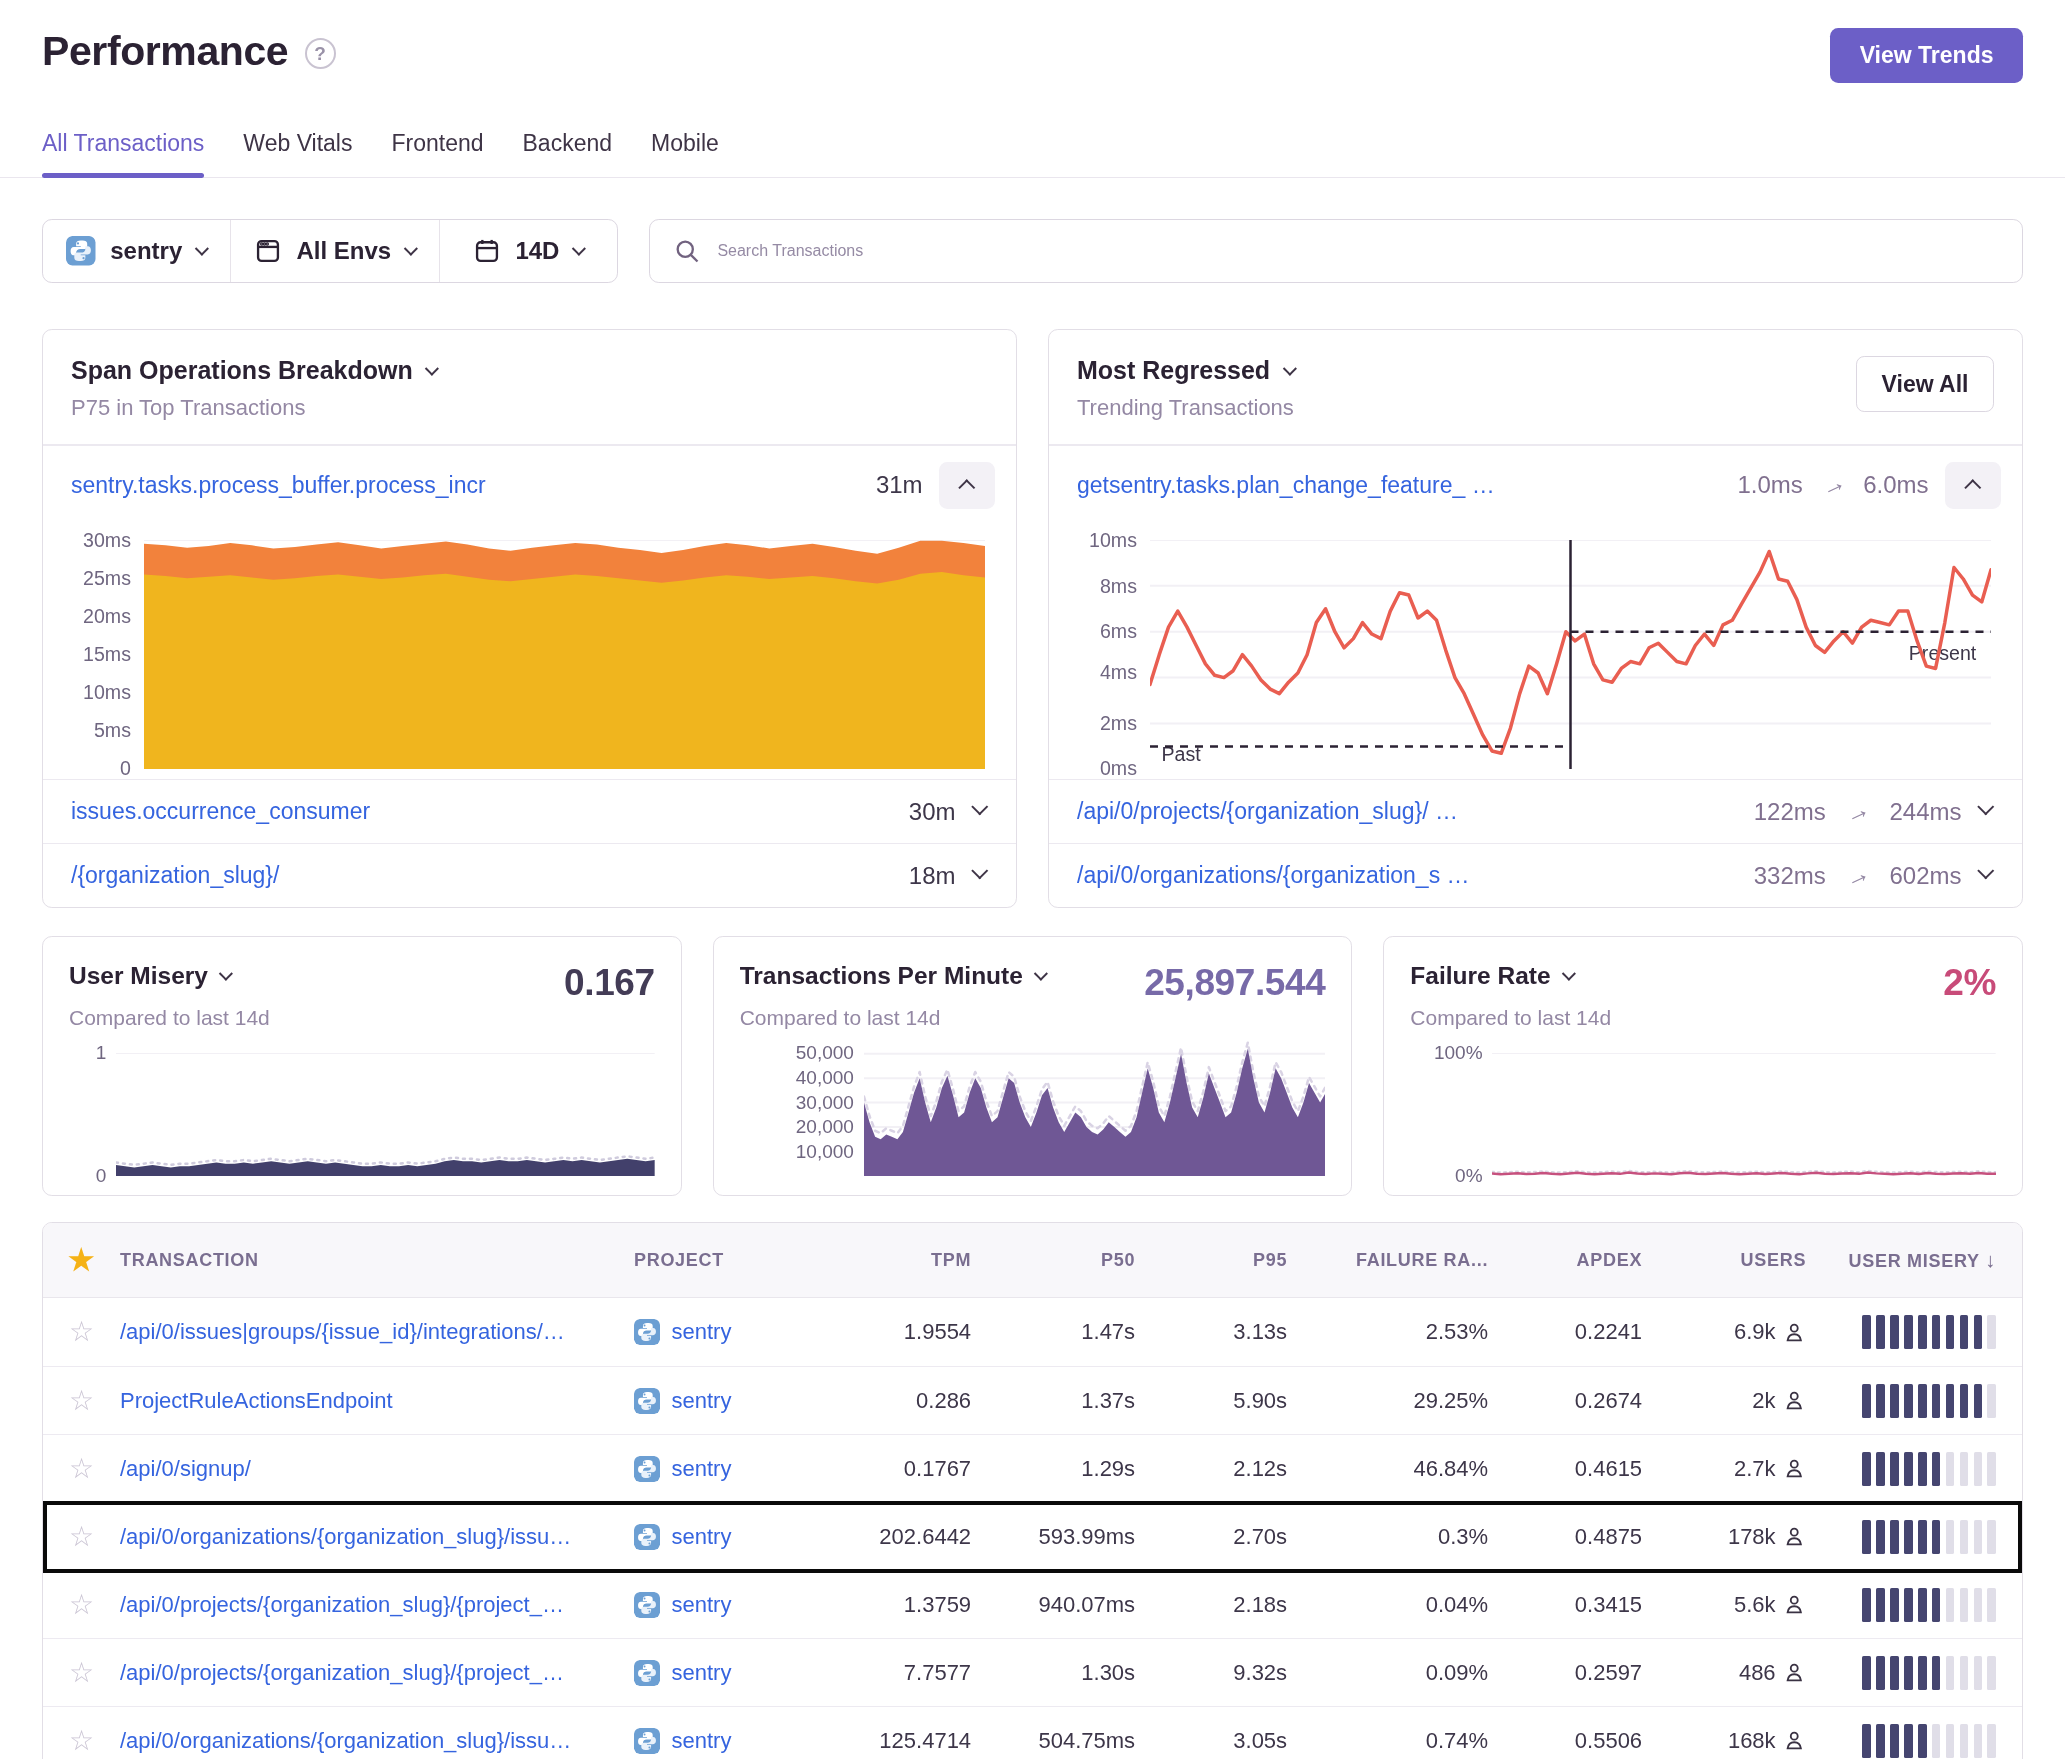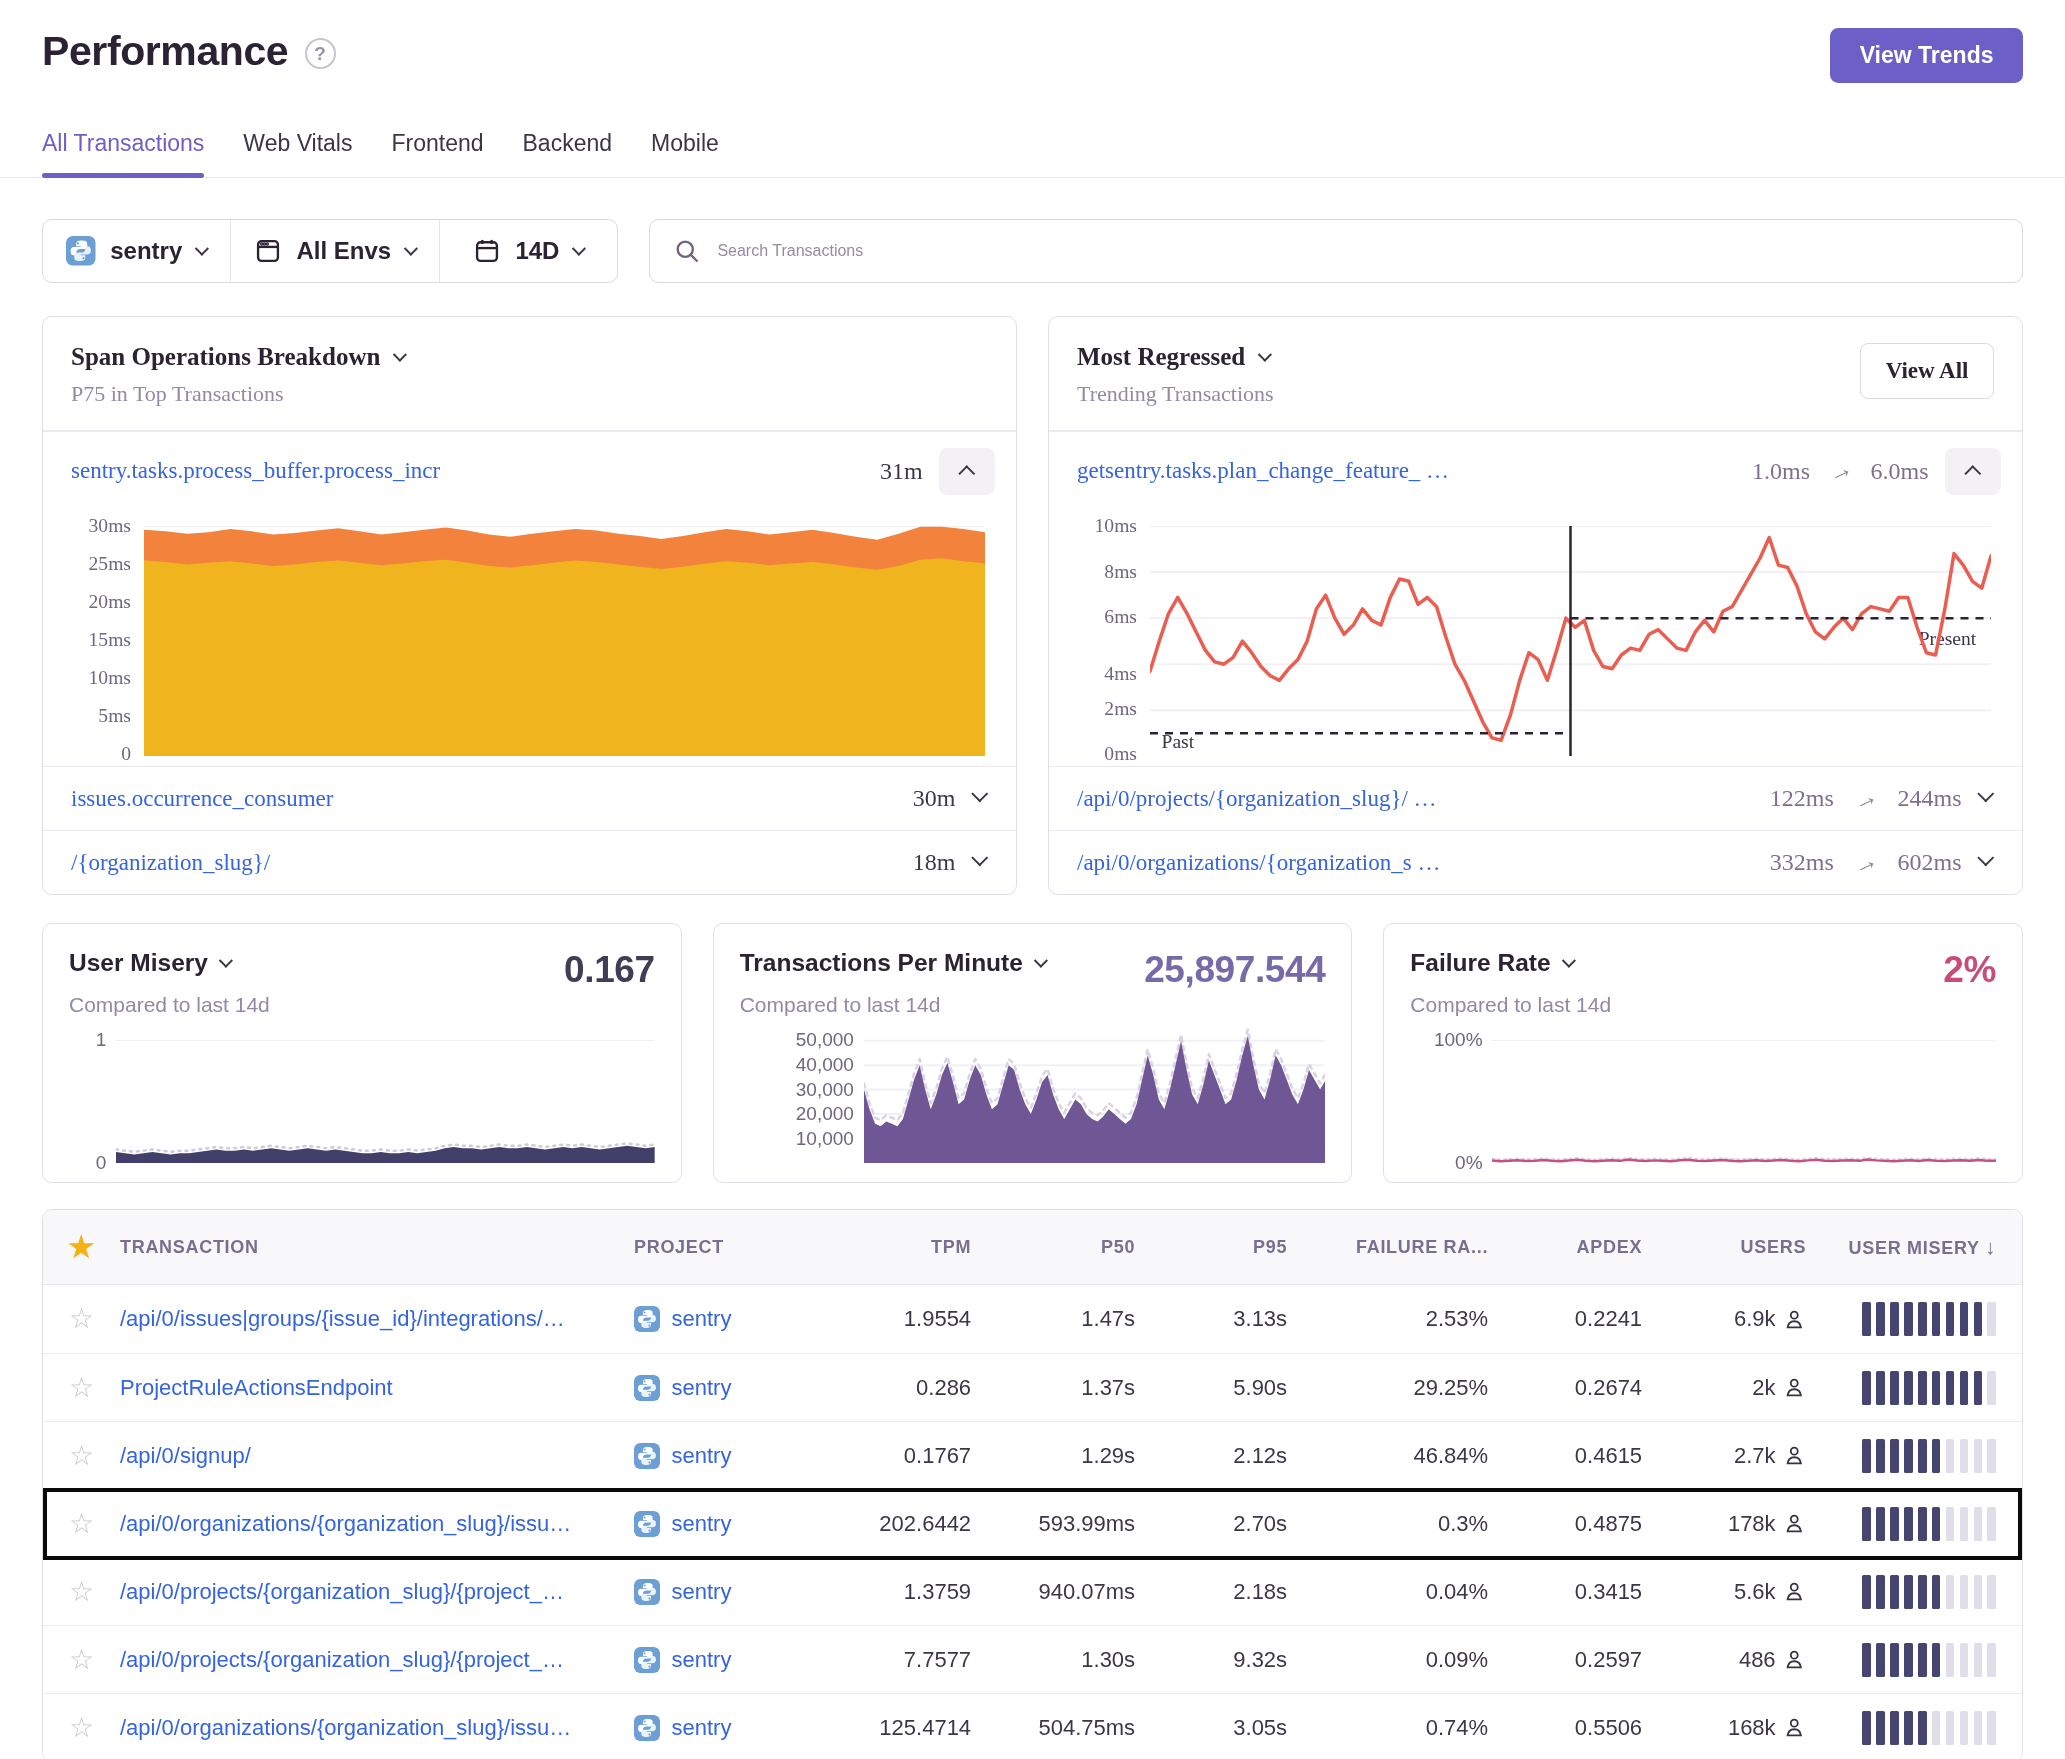--- a/index.html
+++ b/index.html
@@ -31,21 +31,21 @@
   .search input { border:none; outline:none; font-size:16px; color:#2B2233; flex:1; font-family:inherit; background:transparent; }
   .search input::placeholder { color:#958AA4; }
 
   
   .cv { width:11.5px; height:11.5px; border-right:2.9px solid #3E3446; border-bottom:2.9px solid #3E3446; display:inline-block; flex:none; }
   .cv.down { transform:rotate(45deg) translate(-1.6px,-1.6px); }
   .cv.up { transform:rotate(-135deg) translate(-1.6px,-1.6px); }
   .cv.sm { width:9.8px; height:9.8px; border-width:2.5px; }
 
   
-  .cards { display:flex; gap:31px; margin-top:33px;font-family:Liberation Serif, serif; }
+  .cards { display:flex; gap:31px; margin-top:46px; }
   .card { flex:1; border:1.6px solid #E2DEE6; border-radius:9.8px; background:#fff; height:579px;
           display:flex; flex-direction:column; overflow:hidden; }
   .card-head { padding:26px 28px 23px; }
   .head-row { display:flex; justify-content:space-between; align-items:flex-start; }
   .card-title { display:flex; align-items:center; gap:14.7px; font-size:25px; font-weight:700; color:#2B2233; cursor:pointer; }
   .card-sub { margin-top:9.8px; font-size:22px; color:#9488A4; }
   .btn-secondary { height:56px; padding:0 24.5px; border:1.6px solid #DCD7E1; border-radius:8.2px; background:#fff;
                    font-size:23px; font-weight:600; color:#2B2233; font-family:inherit; cursor:pointer; }
   .divline { height:1.6px; background:#ECE9F0; flex:none; }
   .txrow { display:flex; align-items:center; gap:16.4px; padding:16.4px 21px 16.4px 28px; flex:none; }
@@ -248,21 +248,21 @@
           <span class="txval muted">6.0ms</span>
           <button class="collapse-btn">
               <span class="cv up"></span>
             </button>
         </div>
         <div class="chartzone">
           <div class="axis" id="ax-reg">
               <span style="top:0px">10ms</span>
               <span style="top:46px">8ms</span>
               <span style="top:91px">6ms</span>
-              <span style="top:148px">4ms</span>
+              <span style="top:132px">4ms</span>
               <span style="top:183px">2ms</span>
               <span style="top:228px">0ms</span>
             </div>
           <div class="plot" id="c-reg">
             <span class="lbl-past">Past</span>
             <span class="lbl-present">Present</span>
           <svg viewBox="0 0 1000 330" preserveAspectRatio="none">
                 <line x1="0" x2="1000" y1="264" y2="264" stroke="#F2F0F5" stroke-width="2" vector-effect="non-scaling-stroke"></line>
                 <line x1="0" x2="1000" y1="198" y2="198" stroke="#F2F0F5" stroke-width="2" vector-effect="non-scaling-stroke"></line>
                 <line x1="0" x2="1000" y1="132" y2="132" stroke="#F2F0F5" stroke-width="2" vector-effect="non-scaling-stroke"></line>

